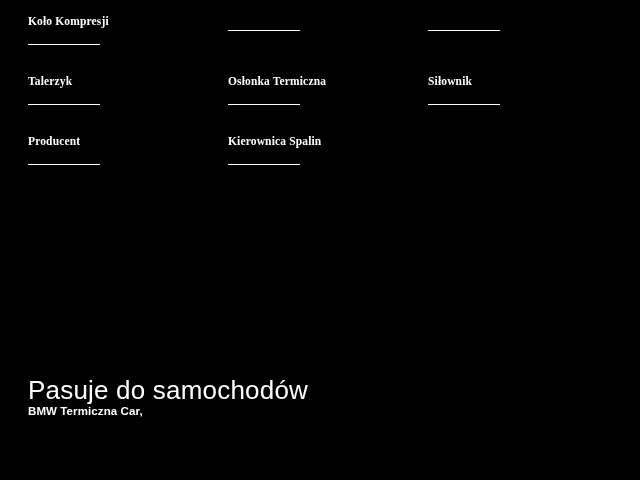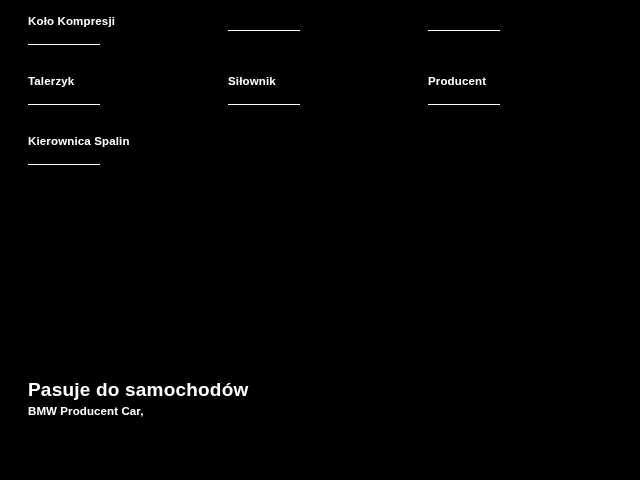--- a/index.html
+++ b/index.html
@@ -27,36 +27,37 @@
   .spec-item {
     position: relative;
   }
   .spec-label {
     font-size: 11.5px;
     font-weight: bold;
     letter-spacing: 0.15px;
     line-height: 14px;
     color: #ffffff;
     white-space: nowrap;
+    font-family: Liberation Serif, serif;
   }
   .spec-rule {
     margin-top: 16px;
     width: 72px;
     height: 1px;
     background: #ffffff;
   }
   .fits-block {
     position: absolute;
     left: 28px;
     top: 378px;
     width: 580px;
   }
   .fits-title {
-    font-size: 19px;
-    font-weight: bold;
+    font-size: 26px;
+    font-weight: normal;
     letter-spacing: 0.2px;
     line-height: 24px;
     color: #ffffff;
   }
   .fits-sub {
     margin-top: 2px;
     font-size: 11.5px;
     font-weight: bold;
     letter-spacing: 0.1px;
     line-height: 14px;
@@ -81,20 +82,24 @@
   <div class="spec-item">
     <div class="spec-rule"></div>
   </div>
 
   <div class="spec-item">
     <div class="spec-label">Talerzyk</div>
     <div class="spec-rule"></div>
   </div>
 
 
+  <div class="spec-item">
+    <div class="spec-label">Osłonka Termiczna</div>
+    <div class="spec-rule"></div>
+  </div>
 
   <div class="spec-item">
     <div class="spec-label">Siłownik</div>
     <div class="spec-rule"></div>
   </div>
 
   <div class="spec-item">
     <div class="spec-label">Producent</div>
     <div class="spec-rule"></div>
   </div>
@@ -103,14 +108,14 @@
     <div class="spec-label">Kierownica Spalin</div>
     <div class="spec-rule"></div>
   </div>
 
 
 
 </div>
 
 <div class="fits-block">
   <div class="fits-title">Pasuje do samochodów</div>
-  <div class="fits-sub">BMW Producent Car,</div>
+  <div class="fits-sub">BMW Termiczna Car,</div>
 </div>
 
 </body></html>

